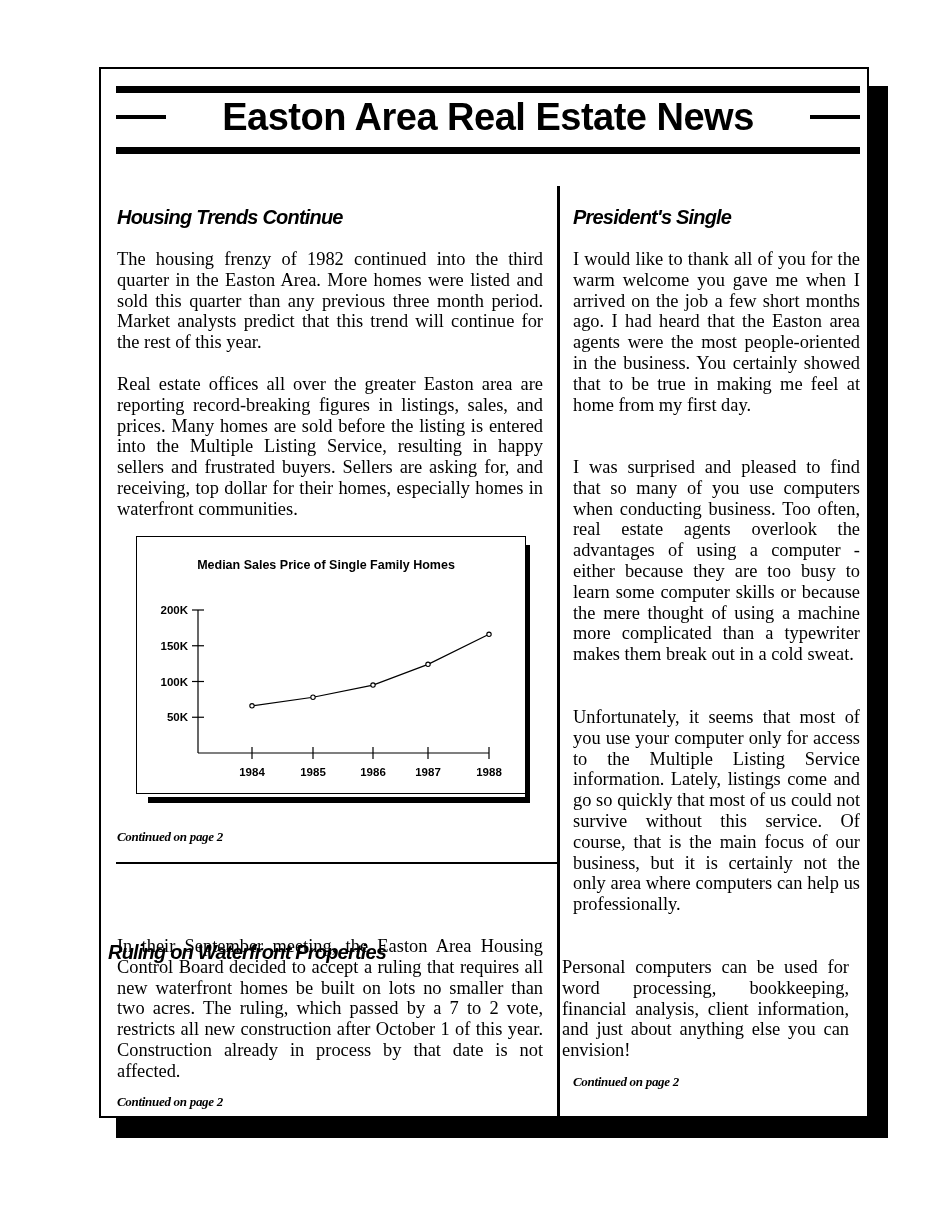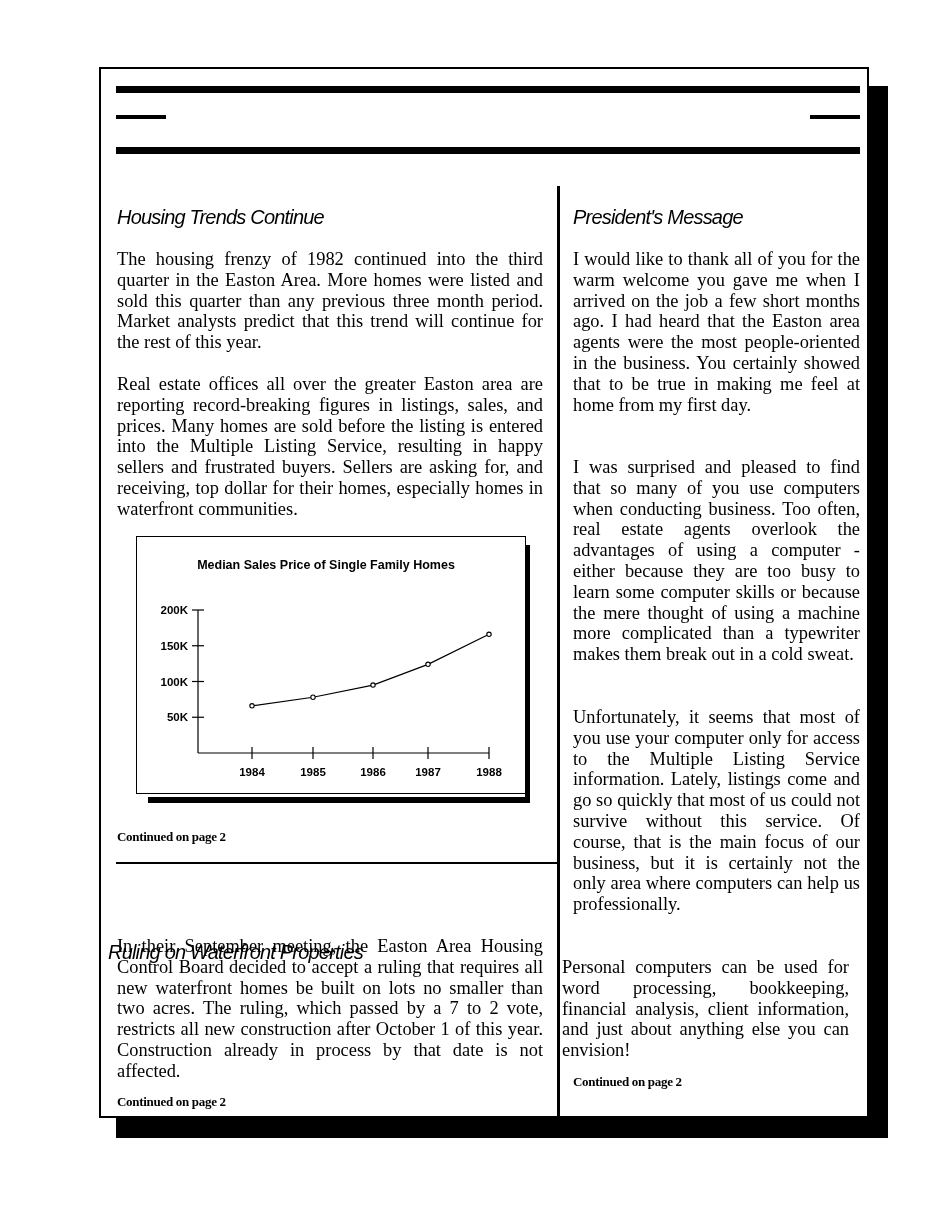--- a/index.html
+++ b/index.html
@@ -10,40 +10,41 @@
   .page { position: absolute; left: 99px; top: 67px; width: 770px; height: 1051px; background: #fff; border: 2px solid #000; box-sizing: border-box; }
 
   .rule-thick { position: absolute; left: 116px; width: 744px; height: 7px; background: #000; }
   .masthead { position: absolute; left: 116px; top: 94px; width: 744px; height: 46px; display: flex; align-items: center; justify-content: space-between; }
   .masthead .dash { width: 50px; height: 4px; background: #000; }
   .masthead h1 { margin: 0; font-family: "Liberation Sans", sans-serif; font-weight: bold; font-size: 38px; letter-spacing: -0.5px; }
 
   .col-divider { position: absolute; left: 557px; top: 186px; width: 3px; height: 930px; background: #000; }
   .h-divider { position: absolute; left: 116px; top: 862px; width: 441px; height: 2px; background: #000; }
 
-  .section-title { position: absolute; margin: 0; font-family: "Liberation Sans", sans-serif; font-weight: normal; font-style: italic; font-size: 20px; letter-spacing: -0.8px; }
+  .section-title { position: absolute; margin: 0; font-family: "Liberation Sans", sans-serif; font-weight: bold; font-style: italic; font-size: 20px; letter-spacing: -0.8px; }
   .para { position: absolute; margin: 0; font-size: 18.4px; line-height: 20.8px; text-align: justify; }
-  .cont { position: absolute; margin: 0; font-family: "Liberation Serif", serif; font-weight: bold; font-size: 13px; letter-spacing: -0.3px; }
+  .cont { position: absolute; margin: 0; font-family: "Liberation Serif", serif; font-weight: bold; font-style: italic; font-size: 13px; letter-spacing: -0.3px; }
 
   .chart-box { position: absolute; left: 136px; top: 536px; width: 390px; height: 258px; border: 1px solid #000; background: #fff; box-sizing: border-box; }
   .chart-shadow-r { position: absolute; left: 525px; top: 545px; width: 5px; height: 258px; background: #000; }
   .chart-shadow-b { position: absolute; left: 148px; top: 797px; width: 382px; height: 6px; background: #000; }
   .chart-svg { position: absolute; left: 136px; top: 536px; }
   .chart-svg text { font-family: "Liberation Sans", sans-serif; font-weight: bold; }
 </style>
 </head>
 <body>
 
 <div class="shadow-right"></div>
 <div class="shadow-bottom"></div>
 <div class="page"></div>
 
 <div class="rule-thick" style="top:86px;"></div>
 <div class="masthead">
   <div class="dash"></div>
+  <h1>Easton Area Real Estate News</h1>
   <div class="dash"></div>
 </div>
 <div class="rule-thick" style="top:147px;"></div>
 
 <div class="col-divider"></div>
 <div class="h-divider"></div>
 
 <h2 class="section-title" style="left:117px; top:206px;">Housing Trends Continue</h2>
 <p class="para" style="left:117px; top:249px; width:426px;">The housing frenzy of 1982 continued into the third quarter in the Easton Area. More homes were listed and sold this quarter than any previous three month period. Market analysts predict that this trend will continue for the rest of this year.</p>
 <p class="para" style="left:117px; top:374px; width:426px;">Real estate offices all over the greater Easton area are reporting record-breaking figures in listings, sales, and prices. Many homes are sold before the listing is entered into the Multiple Listing Service, resulting in happy sellers and frustrated buyers. Sellers are asking for, and receiving, top dollar for their homes, especially homes in waterfront communities.</p>
@@ -86,18 +87,18 @@
       <circle cx="353" cy="98.31" r="2.2"></circle>
     </g>
 </svg>
 
 <p class="cont" style="left:117px; top:829px;">Continued on page 2</p>
 
 <h2 class="section-title" style="left:108px; top:893px;margin-top:48px;">Ruling on Waterfront Properties</h2>
 <p class="para" style="left:117px; top:936px; width:426px;">In their September meeting, the Easton Area Housing Control Board decided to accept a ruling that requires all new waterfront homes be built on lots no smaller than two acres. The ruling, which passed by a 7 to 2 vote, restricts all new construction after October 1 of this year. Construction already in process by that date is not affected.</p>
 <p class="cont" style="left:117px; top:1094px;">Continued on page 2</p>
 
-<h2 class="section-title" style="left:573px; top:206px;">President's Message</h2>
+<h2 class="section-title" style="left:573px; top:206px;">President's Single</h2>
 <p class="para" style="left:573px; top:249px; width:287px;">I would like to thank all of you for the warm welcome you gave me when I arrived on the job a few short months ago. I had heard that the Easton area agents were the most people-oriented in the business. You certainly showed that to be true in making me feel at home from my first day.</p>
 <p class="para" style="left:573px; top:457px; width:287px;">I was surprised and pleased to find that so many of you use computers when conducting business. Too often, real estate agents overlook the advantages of using a computer - either because they are too busy to learn some computer skills or because the mere thought of using a machine more complicated than a typewriter makes them break out in a cold sweat.</p>
 <p class="para" style="left:573px; top:707px; width:287px;">Unfortunately, it seems that most of you use your computer only for access to the Multiple Listing Service information. Lately, listings come and go so quickly that most of us could not survive without this service. Of course, that is the main focus of our business, but it is certainly not the only area where computers can help us professionally.</p>
 <p class="para" style="left:562px; top:957px; width:287px;">Personal computers can be used for word processing, bookkeeping, financial analysis, client information, and just about anything else you can envision!</p>
 <p class="cont" style="left:573px; top:1074px;">Continued on page 2</p>
 
 </body></html>

